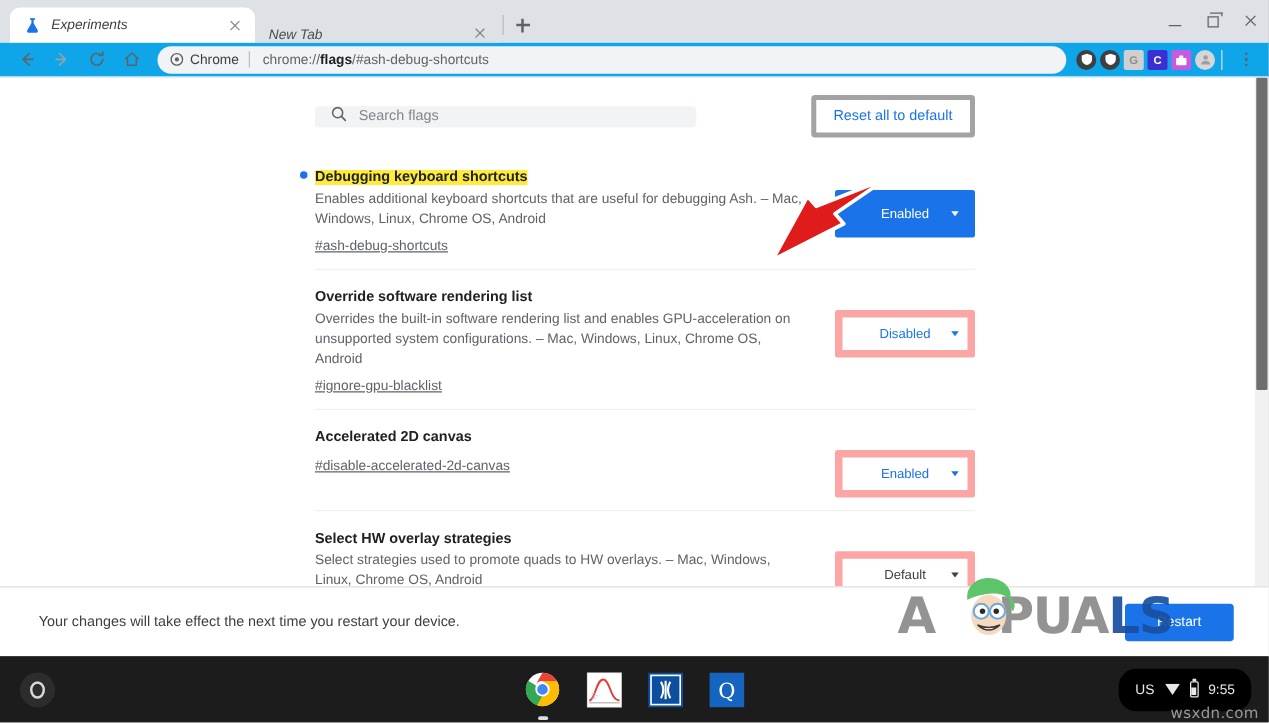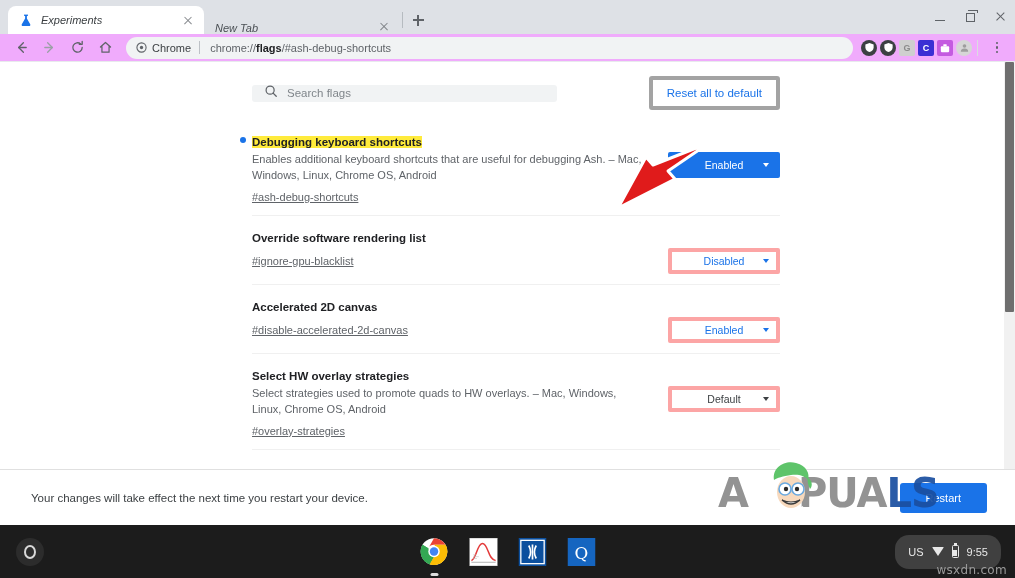--- a/index.html
+++ b/index.html
@@ -69,21 +69,21 @@
         width: 9px; height: 2px; border-top: 1.3px solid #5f6368;
         border-right: 1.3px solid #5f6368; }
   .wc-close::before, .wc-close::after {
     content:""; position:absolute; width:11px; height:1.3px; background:#5f6368;
   }
   .wc-close::before { transform: rotate(45deg); }
   .wc-close::after  { transform: rotate(-45deg); }
 
   
   .toolbar {
-    height: 28px; background: #f0abfc; display: flex; align-items: center;
+    height: 28px; background: #0ea5e9; display: flex; align-items: center;
     padding: 0 8px; gap: 2px; border-bottom: 1px solid #e8eaed;
   }
   .tb-icon { width: 26px; height: 26px; display: flex; align-items: center;
     justify-content: center; flex: 0 0 26px; color: #5f6368; }
   .omnibox {
     flex: 1 1 auto; height: 22px; background: #f1f3f4; border-radius: 11px;
     display: flex; align-items: center; padding: 0 10px; margin: 0 6px;
     font-size: 11px; color: #5f6368; gap: 6px; min-width: 0;
   }
   .omni-chip { display:flex; align-items:center; gap:5px; flex: 0 0 auto; }
@@ -135,21 +135,21 @@
   .bullet {
     position: absolute; left: -12px; top: 5px; width: 6px; height: 6px;
     border-radius: 50%; background: #1a73e8;
   }
   .flag-desc { font-size: 11px; color: #5f6368; line-height: 1.45; max-width: 395px; }
   .flag-link {
     font-size: 11px; color: #5f6368; text-decoration: underline; margin-top: 7px;
     display: inline-block;
   }
   .flag-select {
-    flex: 0 0 112px; height: 26px; border: 4px solid #fca5a5; border-radius: 2px;
+    flex: 0 0 112px; height: 38px; border: 6px solid #fca5a5; border-radius: 2px;
     background: #ffffff; color: #1a73e8; font-size: 10.5px;
     display: flex; align-items: center; justify-content: center;
     position: relative; margin-top: 20px;
   }
   .flag-select.filled { background: #1a73e8; border-color: #1a73e8; color: #ffffff; }
   .flag-select.default-state { color: #3c4043; }
   .flag-select .caret {
     position: absolute; right: 7px; top: 50%; transform: translateY(-50%);
     width: 0; height: 0; border-left: 3.5px solid transparent;
     border-right: 3.5px solid transparent; border-top: 4px solid currentColor;
@@ -214,21 +214,21 @@
     display: flex; align-items: center; gap: 19px;
   }
   .app-icon { width: 30px; height: 30px; position: relative;
     display:flex; align-items:center; justify-content:center; }
   .app-active-dot {
     position: absolute; bottom: -9px; left: 50%; transform: translateX(-50%);
     width: 8px; height: 3px; background: #dddddd; border-radius: 2px;
   }
   .status-tray {
     position: absolute; right: 14px; top: 50%; transform: translateY(-50%);
-    height: 28px; border-radius: 14px; background: #404040;
+    height: 28px; border-radius: 14px; background: #000000;
     display: flex; align-items: center; gap: 8px; padding: 17px 13px;
     color: #e8e8e8; font-size: 11px;
   }
   .wifi-tri { width: 0; height: 0; border-left: 6px solid transparent;
     border-right: 6px solid transparent; border-top: 9px solid #e8e8e8;
     border-radius: 1px; }
   .battery { width: 7px; height: 13px; border: 1.4px solid #e8e8e8;
     border-radius: 1.5px; position: relative; }
   .battery::before { content:""; position:absolute; left: 1.4px; top: -3px;
     width: 2.6px; height: 2px; background: #e8e8e8; }
@@ -370,20 +370,21 @@
           </div>
           <div class="flag-select filled">
             <span class="sel-label">Enabled</span>
             <span class="caret"></span>
           </div>
         </div>
 
         <div class="flag-row">
           <div class="flag-left">
             <div><span class="flag-title">Override software rendering list</span></div>
+            <div class="flag-desc">Overrides the built-in software rendering list and enables GPU-acceleration on unsupported system configurations. – Mac, Windows, Linux, Chrome OS, Android</div>
             <a class="flag-link">#ignore-gpu-blacklist</a>
           </div>
           <div class="flag-select">
             <span class="sel-label">Disabled</span>
             <span class="caret"></span>
           </div>
         </div>
 
         <div class="flag-row">
           <div class="flag-left">

